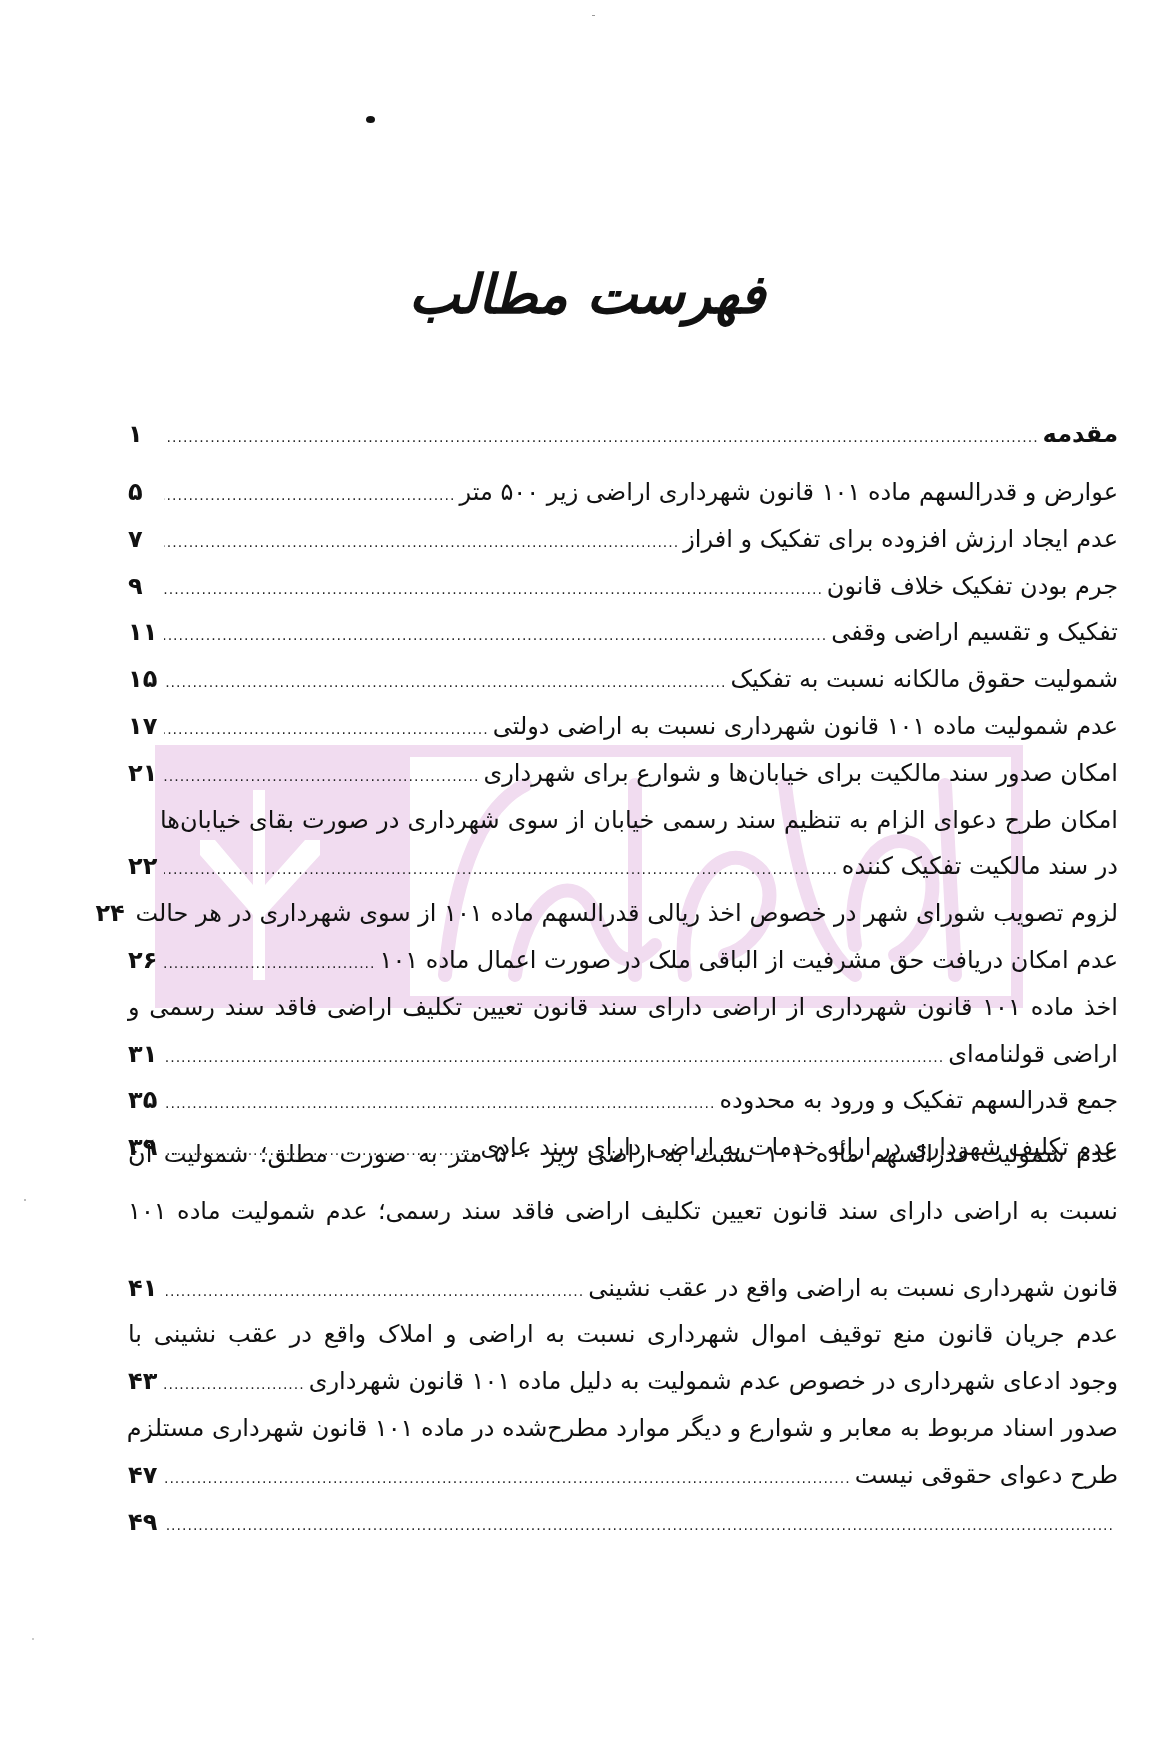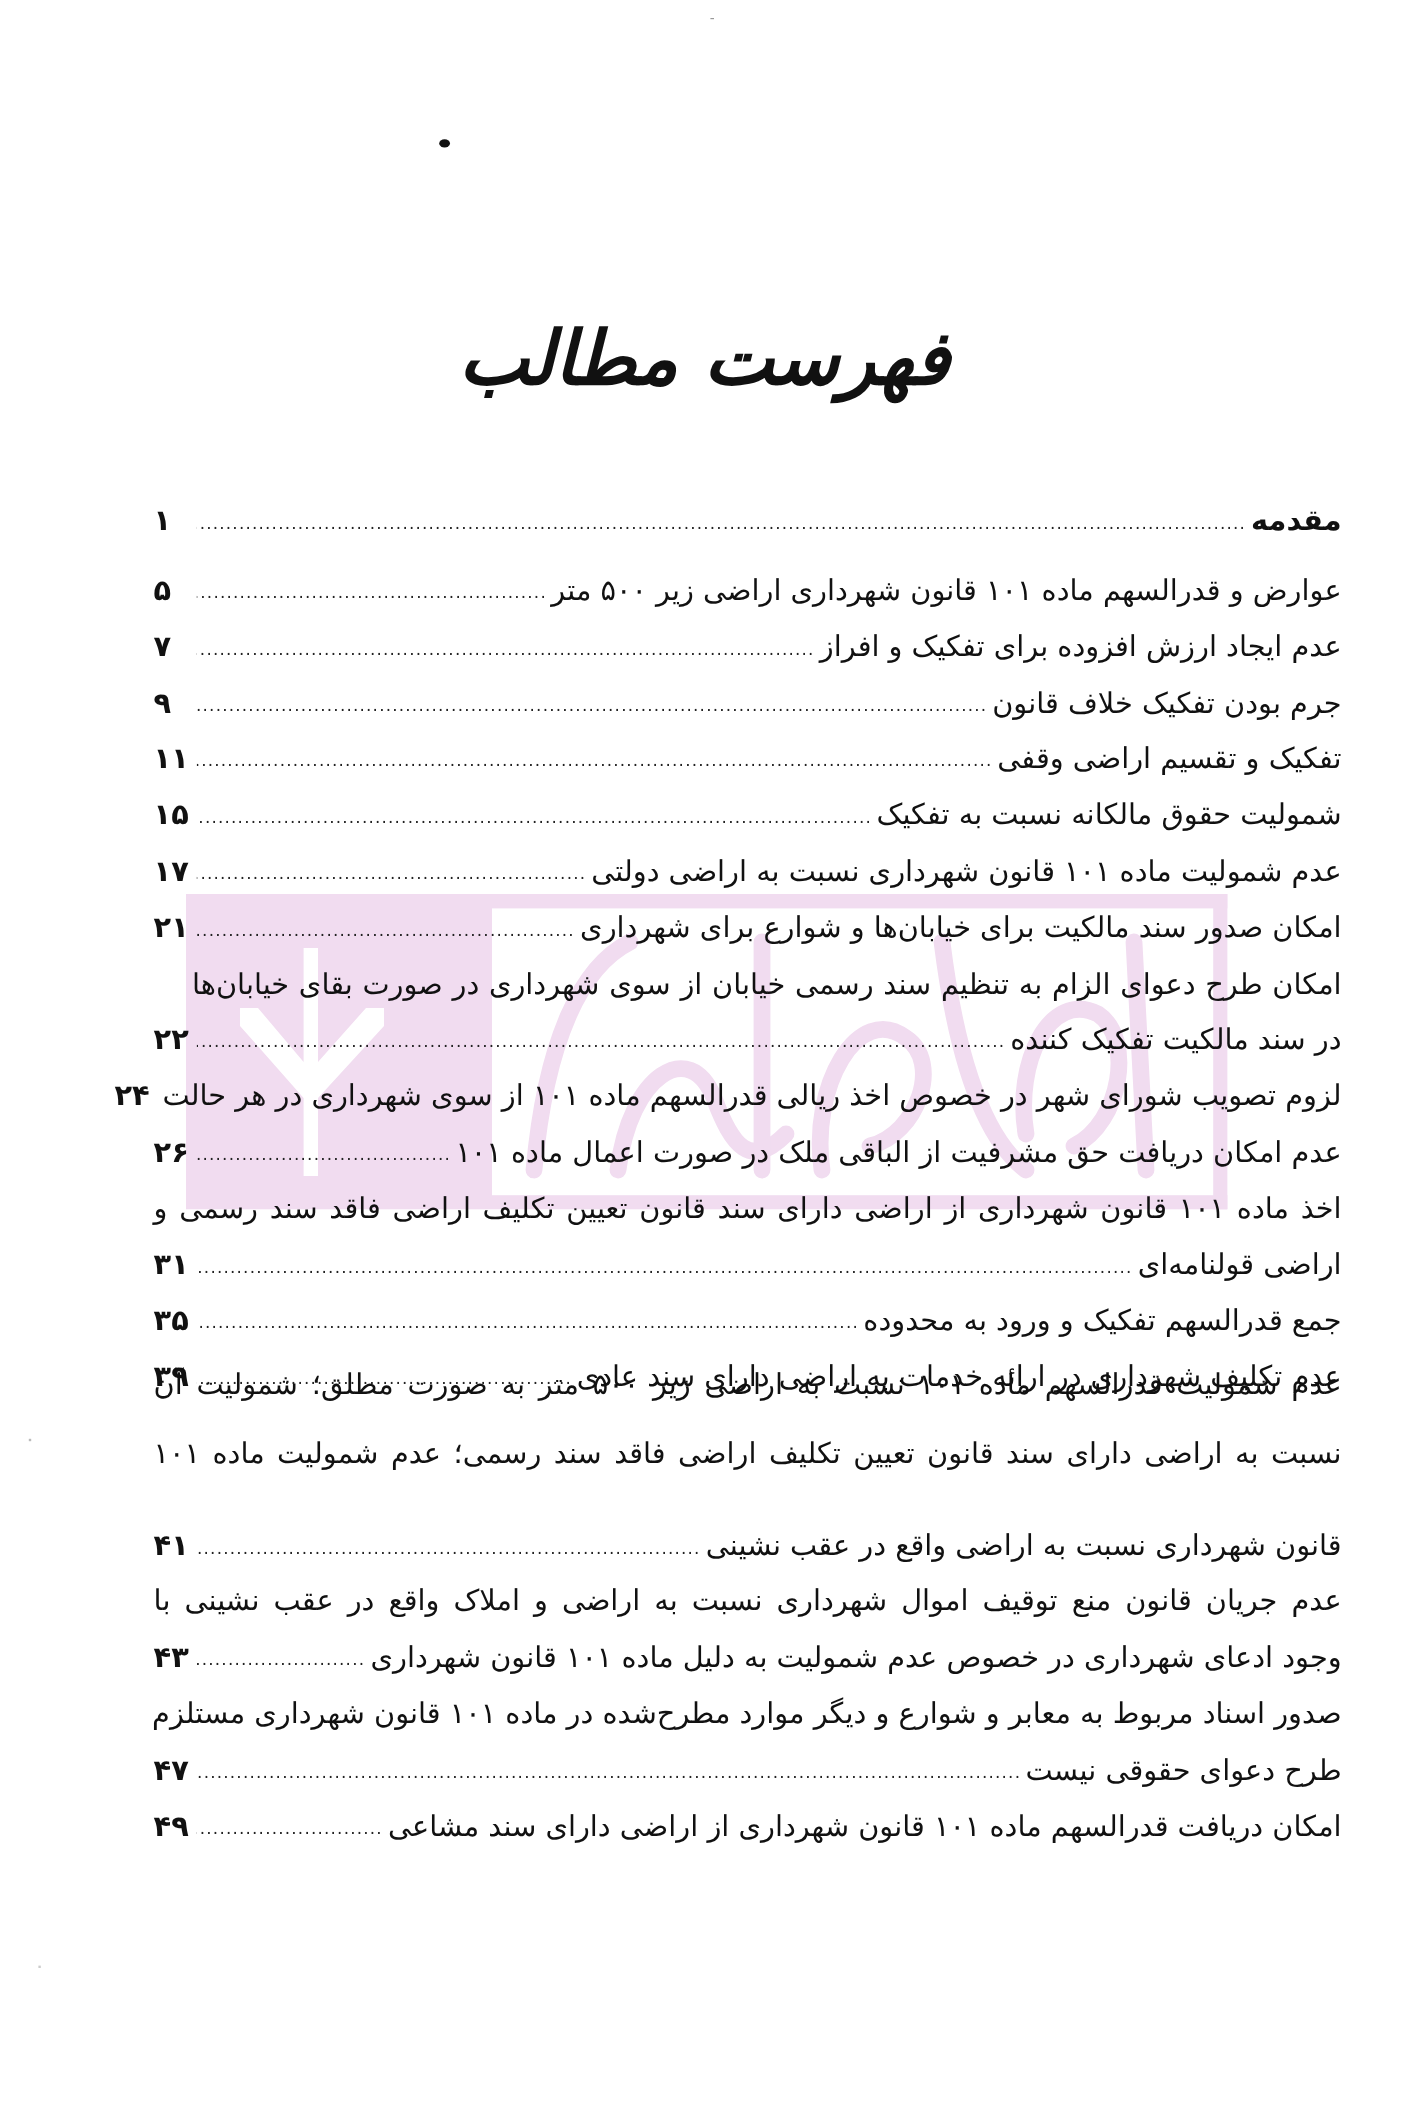--- a/index.html
+++ b/index.html
@@ -4,21 +4,21 @@
 <style>
   html, body { margin:0; padding:0; background:#ffffff; }
   body { width:1174px; height:1757px; position:relative; overflow:hidden;
          font-family:"DejaVu Sans", sans-serif; color:#111; }
   .watermark { position:absolute; left:155px; top:745px; width:868px; height:263px; pointer-events:none; }
   .stray-dot { position:absolute; left:366px; top:116px; width:9px; height:7px; border-radius:50%; background:#111; }
   .stray-tick { position:absolute; left:592px; top:15px; width:3px; height:1px; background:#999; }
   .stray-speck1 { position:absolute; left:24px; top:1199px; width:2px; height:2px; background:#bbb; }
   .stray-speck2 { position:absolute; left:32px; top:1638px; width:2px; height:2px; background:#ccc; }
   .title { position:absolute; left:0; right:0; top:262px; text-align:center;
-           font-family:"DejaVu Serif", serif; font-size:62px; font-weight:bold; font-style:italic;
+           font-family:"DejaVu Serif", serif; font-size:54px; font-weight:bold; font-style:italic;
            direction:rtl; letter-spacing:-1px; }
   .toc { position:absolute; left:128px; width:990px; top:0; direction:rtl; }
   .row { position:absolute; left:0; right:0; height:40px; display:flex; align-items:flex-end;
          font-size:24px; line-height:32px; white-space:nowrap; }
   .row .label { flex:0 0 auto; }
   .row .leader { flex:1 1 auto; overflow:hidden; margin:0 4px 0 6px; color:#222;
                  letter-spacing:1px; font-size:14px; line-height:26px; }
   .row .leader::after { content:"................................................................................................................................................................................................................................................"; }
   .row .page { flex:0 0 auto; font-size:24px; font-weight:bold; min-width:30px; text-align:left; }
   .row.full .label { flex:1 1 auto; text-align:justify; text-align-last:justify; }
@@ -149,17 +149,16 @@
     </div>
     <div class="row full" style="top: 1404px;">
       <span class="label">صدور اسناد مربوط به معابر و شوارع و دیگر موارد مطرح‌شده در ماده ۱۰۱ قانون شهرداری مستلزم</span>
     </div>
     <div class="row" style="top: 1450.8px;">
       <span class="label">طرح دعوای حقوقی نیست</span>
       <span class="leader"></span>
       <span class="page">۴۷</span>
     </div>
     <div class="row" style="top: 1497.6px;">
-      <span class="label">امکان دریافت قدرالسهم ماده ۱۰۱ قانون شهرداری از اراضی دارای  سند مشاعی</span>
       <span class="leader"></span>
       <span class="page">۴۹</span>
     </div>
   </div>
 
 </body></html>

